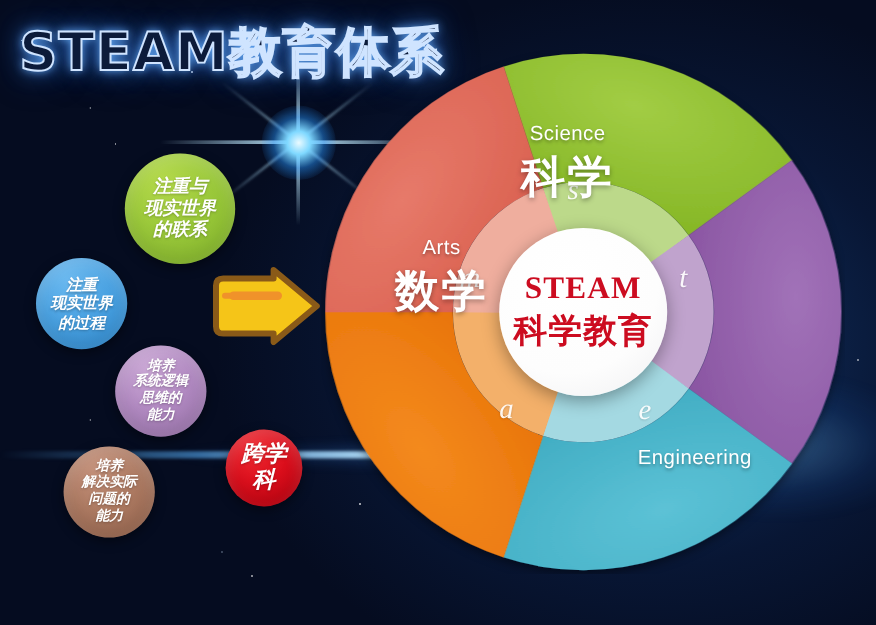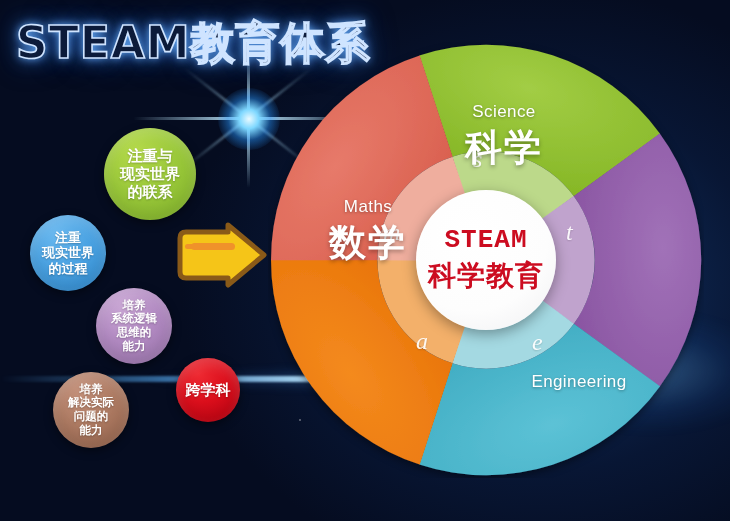--- a/index.html
+++ b/index.html
@@ -79,55 +79,55 @@
     color:#0c1b3a;
     -webkit-text-stroke:1.6px #cfe4ff;
     text-shadow:0 0 8px rgba(110,180,255,.95),0 0 18px rgba(60,140,255,.7),0 0 30px rgba(40,110,230,.5);
     font-family:"DejaVu Sans","Liberation Sans",sans-serif;
     white-space:nowrap;
   }
 
   
   .bubble{position:absolute;border-radius:50%;display:flex;align-items:center;justify-content:center;
     text-align:center;color:#fff;font-weight:700;line-height:1.18;
-    box-shadow:0 3px 10px rgba(0,0,0,.45), inset 0 -8px 16px rgba(0,0,0,.10), inset 0 6px 12px rgba(255,255,255,.18);}
+    box-shadow:0 3px 10px rgba(0,0,0,.45), inset 0 -8px 16px rgba(0,0,0,.10), inset 0 6px 12px rgba(255,255,255,.18);font-style:italic;}
   .bubble span{display:block;padding:0 4px;text-shadow:0 1px 2px rgba(0,0,0,.25);}
 
   #b-green{left:104px;top:128px;width:92px;height:92px;font-size:15px;
     background:radial-gradient(circle at 35% 25%,#b4d94a 0%,#9ac83a 45%,#82b52b 100%);}
   #b-blue{left:30px;top:215px;width:76px;height:76px;font-size:13px;
     background:radial-gradient(circle at 35% 25%,#69b8ef 0%,#4aa2e2 45%,#2f8ad0 100%);}
   #b-purple{left:96px;top:288px;width:76px;height:76px;font-size:11.5px;
     background:radial-gradient(circle at 35% 25%,#c9a6d4 0%,#b28ac2 45%,#9a74ac 100%);}
   #b-brown{left:53px;top:372px;width:76px;height:76px;font-size:11.5px;
     background:radial-gradient(circle at 35% 25%,#c3907a 0%,#ad7a62 45%,#95644d 100%);}
-  #b-red{left:176px;top:358px;width:64px;height:64px;font-size:15px;
+  #b-red{left:188px;top:358px;width:64px;height:64px;font-size:19px;
     background:radial-gradient(circle at 35% 25%,#ee2a32 0%,#dc0f1c 45%,#b8000f 100%);}
 
   
   .arrow{position:absolute;left:172px;top:222px;width:96px;height:66px;}
   .arrow .hl{position:absolute;left:19px;top:21px;width:44px;height:7px;border-radius:4px;
     background:#f0922a;box-shadow:-7px 0 0 -1px #f0922a;}
 
   
   .donut{position:absolute;left:268px;top:42px;width:436px;height:436px;}
   .donut svg{display:block;}
   .hub{position:absolute;left:148px;top:148px;width:140px;height:140px;border-radius:50%;
     background:radial-gradient(circle at 40% 32%,#ffffff 0%,#fdfdfd 60%,#efeff1 100%);
     box-shadow:0 4px 14px rgba(0,0,0,.35);
     display:flex;flex-direction:column;align-items:center;justify-content:center;gap:2px;}
-  .hub .en{font-size:26px;font-weight:700;color:#cc0c20;letter-spacing:1px;font-family:Liberation Mono, monospace;}
+  .hub .en{font-size:26px;font-weight:700;color:#cc0c20;letter-spacing:1px;font-family:Liberation Serif, serif;}
   .hub .cn{font-size:28px;font-weight:700;color:#cc0c20;letter-spacing:1px;}
 
   .seg-label{position:absolute;text-align:center;color:#fff;pointer-events:none;}
   .seg-label .en{display:block;font-size:17px;font-weight:400;letter-spacing:.4px;
     text-shadow:0 1px 3px rgba(0,0,0,.35);}
   .seg-label .cn{display:block;font-size:37px;font-weight:700;letter-spacing:2px;margin-top:1px;
     text-shadow:0 2px 4px rgba(0,0,0,.35);}
-  #L-science{left:136px;top:60px;width:200px;}
+  #L-science{left:105px;top:60px;width:200px;}
   #L-tech{left:238px;top:160px;width:190px;}
   #L-eng{left:216px;top:330px;width:190px;}
   #L-arts{left:18px;top:330px;width:190px;}
   #L-maths{left:10px;top:155px;width:180px;}
 
   .inner-letter{position:absolute;color:#fff;font-style:italic;font-size:24px;
     font-family:"Liberation Serif","DejaVu Serif",serif;opacity:.92;
     text-shadow:0 1px 2px rgba(0,0,0,.18);}
   #IL-s{left:205px;top:104px;}
   #IL-t{left:298px;top:177px;}
@@ -247,21 +247,21 @@
     <div class="inner-letter" id="IL-m">m</div>
 
     <div class="seg-label" id="L-science">
       <span class="en">Science</span>
       <span class="cn">科学</span>
     </div>
     <div class="seg-label" id="L-eng">
       <span class="en">Engineering</span>
     </div>
     <div class="seg-label" id="L-maths">
-      <span class="en">Maths</span>
+      <span class="en">Arts</span>
       <span class="cn">数学</span>
     </div>
 
     <div class="hub">
       <div class="en">STEAM</div>
       <div class="cn">科学教育</div>
     </div>
   </div>
 
 </div>

